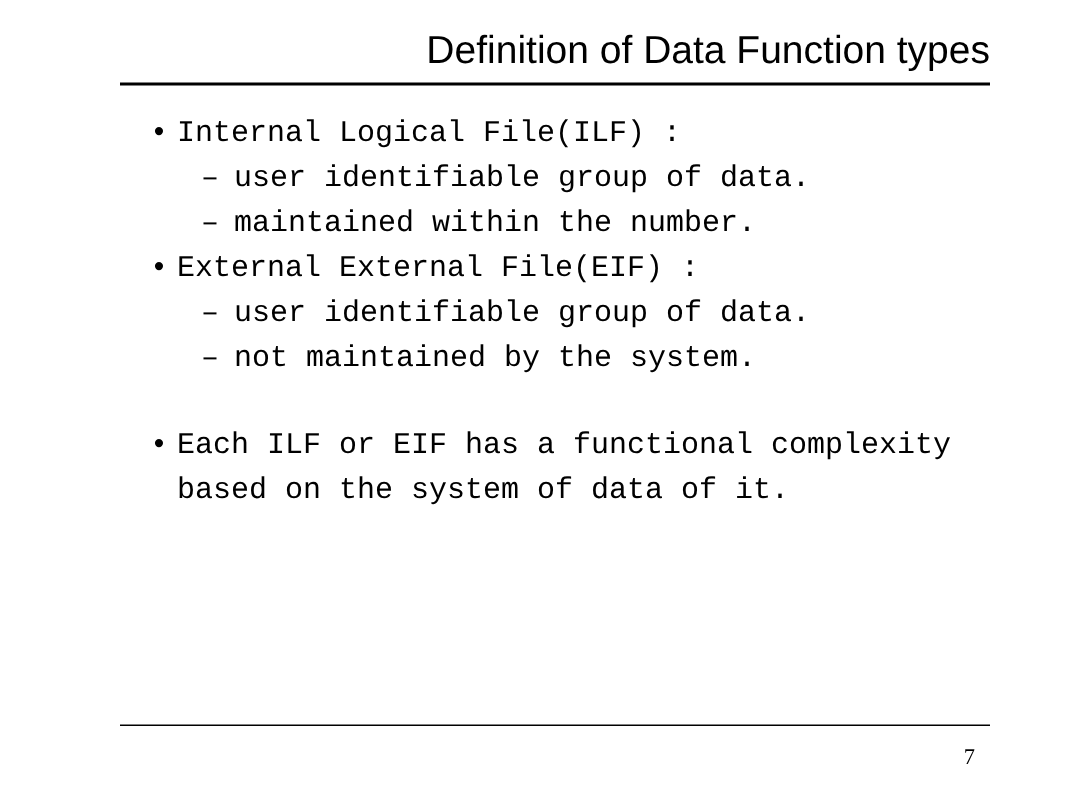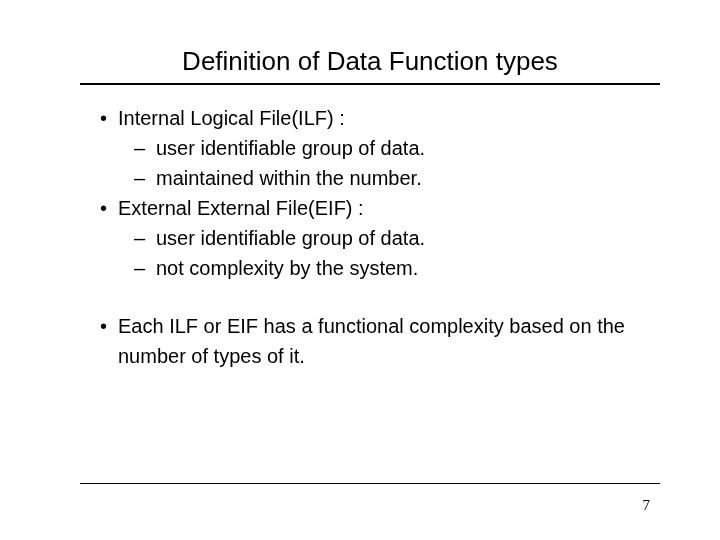--- a/index.html
+++ b/index.html
@@ -23,28 +23,28 @@
       position: relative;
     }
     .title-area {
       padding: 18px 0 6px 0;
       margin: 0 60px 0 80px;
       border-bottom: 2px solid #000;
     }
     .title {
       font-size: 26px;
       font-weight: normal;
-      text-align: center;
+      text-align: right;
       letter-spacing: 0px;
-      margin-top: 28px;
     }
     .content {
       padding: 18px 60px 0 100px;
       font-size: 20px;
       line-height: 1.5;
+      font-family: Liberation Mono, monospace;
     }
     .bullet-level1 {
       position: relative;
       padding-left: 18px;
       margin-bottom: 0;
     }
     .bullet-level1::before {
       content: "•";
       position: absolute;
       left: 0;
@@ -97,25 +97,25 @@
     <div class="bullet-level2">
       <span>maintained within the number.</span>
     </div>
     <div class="bullet-level1">
       <span>External External File(EIF) :</span>
     </div>
     <div class="bullet-level2">
       <span>user identifiable group of data.</span>
     </div>
     <div class="bullet-level2">
-      <span>not complexity by the system.</span>
+      <span>not maintained by the system.</span>
     </div>
 
     <div class="spacer"></div>
 
     <div class="bullet-level1">
-      <span>Each ILF or EIF has a functional complexity based on the number of types of it.</span>
+      <span>Each ILF or EIF has a functional complexity based on the system of data of it.</span>
     </div>
   </div>
 
   <div class="footer-line"></div>
   <div class="page-number">7</div>
 </div>
 
 </body></html>

